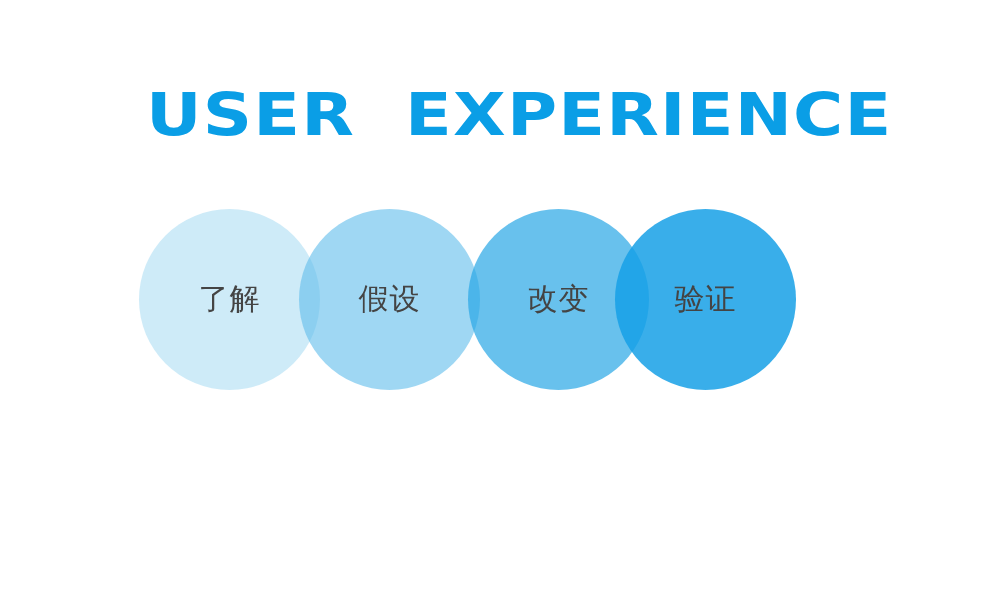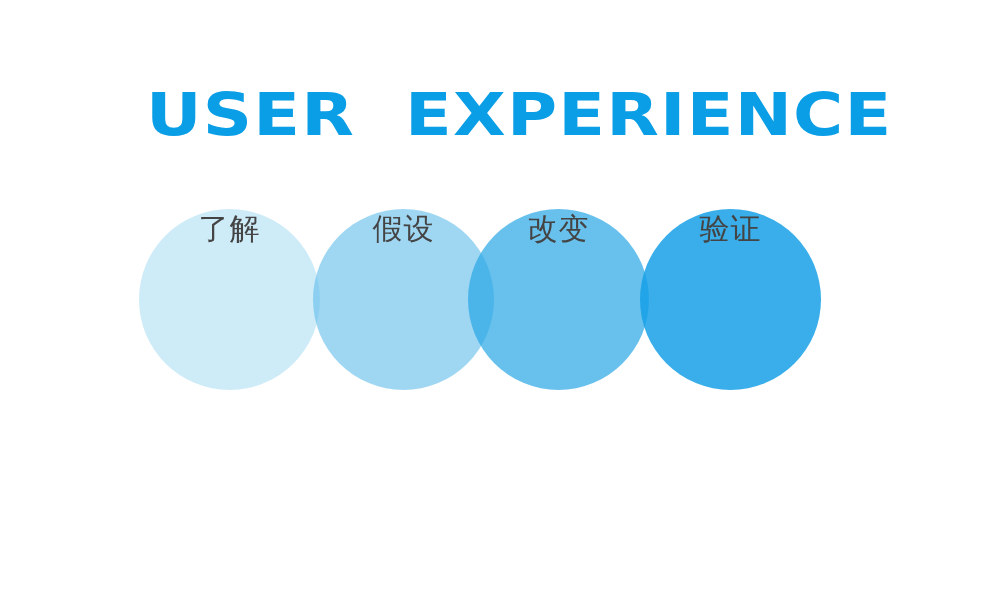--- a/index.html
+++ b/index.html
@@ -5,36 +5,36 @@
   html, body { margin: 0; padding: 0; background: #ffffff; }
   body { width: 1000px; height: 600px; position: relative; overflow: hidden; font-family: "DejaVu Sans", sans-serif; }
   .title {
     position: absolute; left: 146px; top: 80px;
     font-family: "DejaVu Sans", sans-serif; font-weight: bold;
     font-size: 58px; letter-spacing: 1px; color: #0a9ee6; line-height: 70px;
     white-space: pre; transform: scaleX(1.18); transform-origin: left center;
   }
   .circle {
     position: absolute; width: 181px; height: 181px; border-radius: 50%;
-    top: 209px; display: flex; align-items: flex-start; justify-content: center;
+    top: 209px; display: flex; align-items: center; justify-content: center;
   }
   .circle span {
     font-size: 30px; color: #444444; position: relative; z-index: 5;
     font-family: "DejaVu Sans", sans-serif; letter-spacing: 1px;
   }
 </style>
 </head>
 <body>
 
 <div class="title">USER  EXPERIENCE</div>
 
 <div class="circle" id="c0" style="left: 139px; background: rgba(157, 216, 242, 0.5);">
   <span>了解</span>
 </div>
-<div class="circle" id="c1" style="left: 313px; background: rgba(100, 190, 236, 0.62);">
+<div class="circle" id="c1" style="left: 299px; background: rgba(100, 190, 236, 0.62);">
   <span>假设</span>
 </div>
 <div class="circle" id="c2" style="left: 468px; background: rgba(40, 166, 230, 0.7);">
   <span>改变</span>
 </div>
-<div class="circle" id="c3" style="left: 640px; background: rgba(22, 160, 230, 0.85);">
+<div class="circle" id="c3" style="left: 615px; background: rgba(22, 160, 230, 0.85);">
   <span>验证</span>
 </div>
 
 </body></html>

